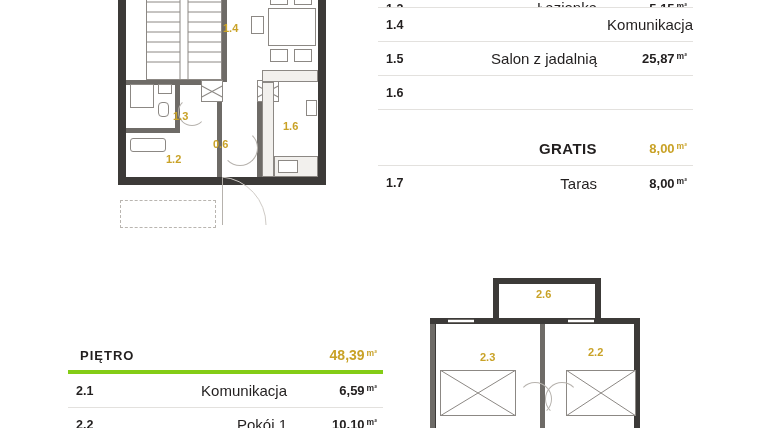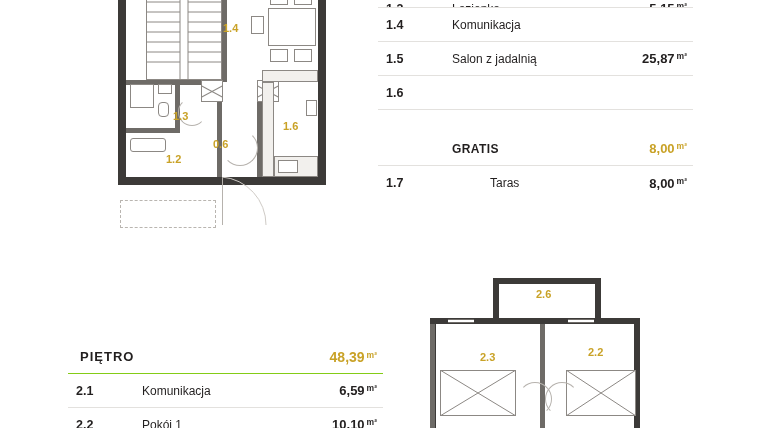--- a/index.html
+++ b/index.html
@@ -19,37 +19,37 @@
   .srow {
     display:flex; align-items:center;
     border-bottom:1px solid #e3e1de;
     height:34px;
     font-size:12.5px;
   }
   .srow .num {
     width:62px; padding-left:8px;
     font-weight:bold; font-size:12.5px; color:#221f1f;
   }
-  .srow .name { flex:1; padding-left:12px; color:#221f1f; font-size:12px; }
+  .srow .name { flex:1; padding-left:12px; color:#221f1f; font-size:15px;text-align:right; }
   .srow .val {
     width:96px; text-align:right; padding-right:6px;
     font-weight:bold; font-size:13px; white-space:nowrap;
   }
   .srow .val .u { font-size:8.5px; font-weight:bold; position:relative; top:-4px; margin-left:2px;}
   .srow.gratis .name { font-weight:bold; letter-spacing:0.4px; }
   .srow.gratis .val { color:#c9a227; }
   .srow.spacer { border-bottom:none; height:22px; }
-  .srow.nobord { border-bottom:none;gap:38px; }
+  .srow.nobord { border-bottom:none; }
   .srow.clipped { height:18px; overflow:hidden; align-items:flex-end; border-bottom:1px solid #e3e1de;}
   .srow.clipped .num, .srow.clipped .name, .srow.clipped .val { transform: translateY(9px); }
 
   
   .floorhead {
     display:flex; align-items:center; height:34px;
-    border-bottom:1px solid #84cc16; font-size:13px;
+    border-bottom:4px solid #84cc16; font-size:13px;
   }
   .floorhead .lbl { flex:1; padding-left:12px; font-weight:bold; letter-spacing:1px; }
   .floorhead .val { width:96px; text-align:right; padding-right:6px; font-weight:bold; font-size:14px; color:#c9a227; }
   .floorhead .val .u { font-size:8.5px; position:relative; top:-4px; margin-left:2px; }
 
   
   .plan { position:absolute; }
   .wall { position:absolute; background:#3c3a38; }
   .wall.light { background:#6e6b67; }
   .thin { position:absolute; background:#6e6b67; }

